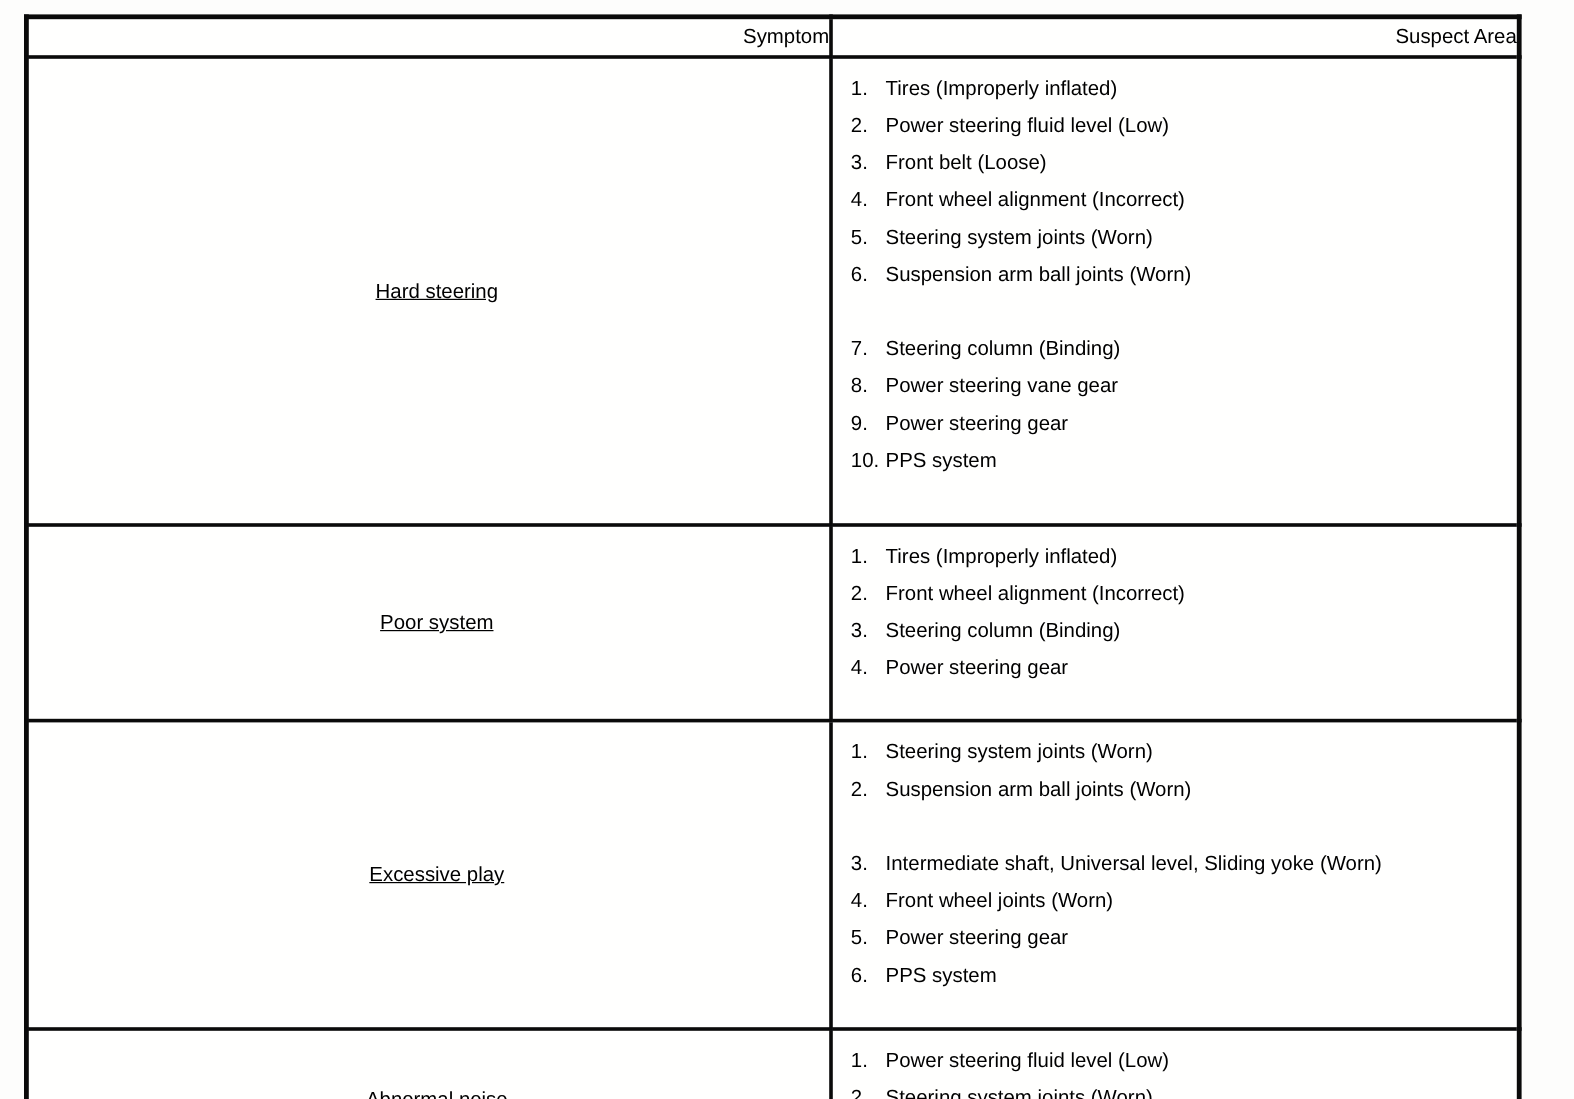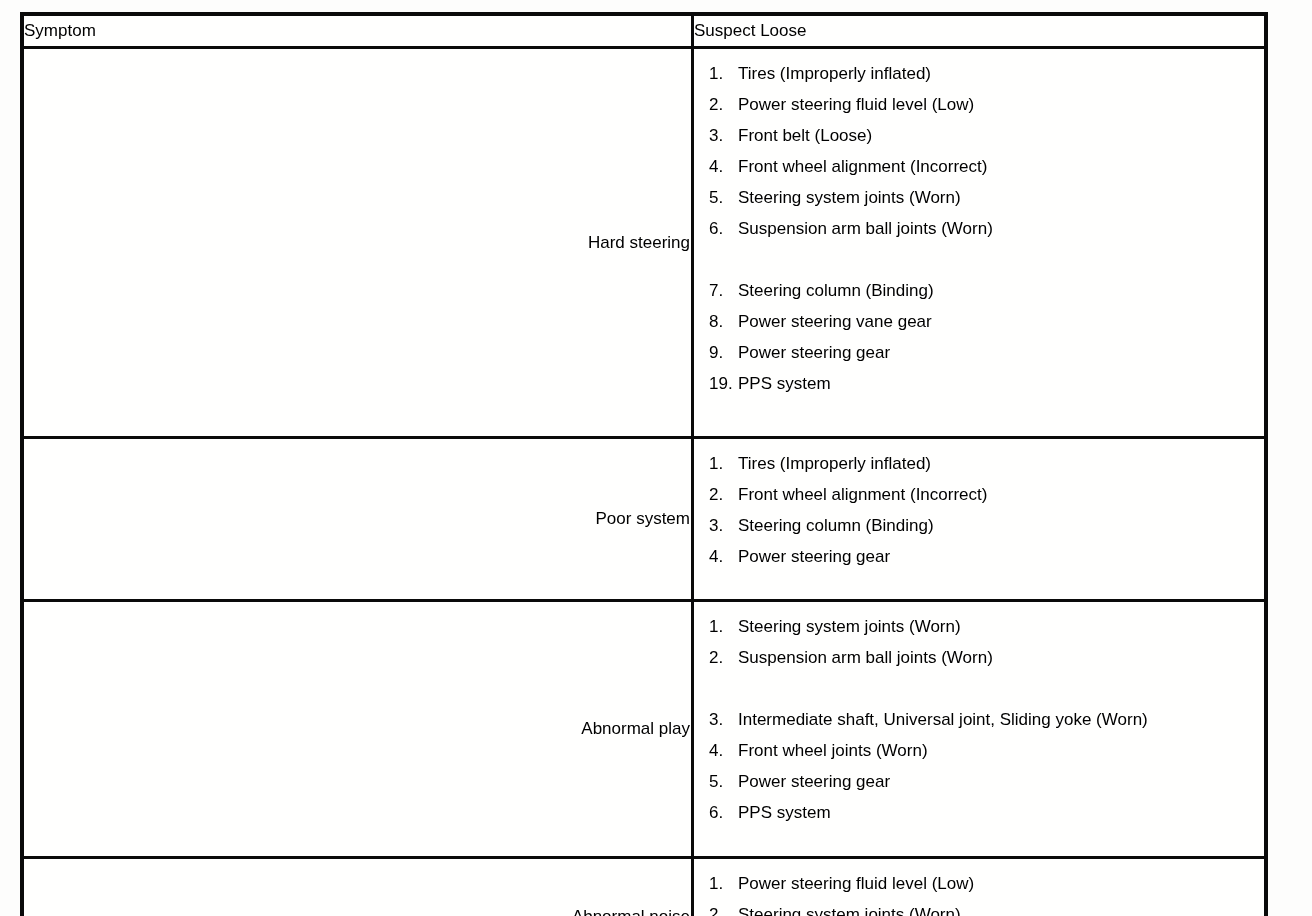--- a/index.html
+++ b/index.html
@@ -27,29 +27,30 @@
   }
   table.tbl, table.tbl th, table.tbl td {
     border: 3px solid #0a0a0a;
   }
   table.tbl { border-width: 4px; }
   th.col-symptom { width: 667px; }
   th.hdr {
     height: 26px;
     font-size: 17px;
     font-weight: 400;
-    text-align: left;
+    text-align: right;
     vertical-align: middle;
     padding: 2px 0;
   }
   td.symptom-cell {
     font-size: 17px;
     padding-left: 14px;
     vertical-align: middle;
-    text-align: right;
+    text-align: center;
+    text-decoration: underline;
   }
   td.suspect-cell {
     font-size: 17px;
     padding: 9px 6px 8px 15px;
     vertical-align: top;
   }
   .suspect-line {
     display: flex;
     line-height: 31px;
     white-space: nowrap;
@@ -67,21 +68,21 @@
   tr.r3 td { height: 98px; }
 </style>
 </head>
 <body>
 
 <div class="page">
   <table class="tbl">
     <thead>
       <tr>
         <th class="hdr col-symptom">Symptom</th>
-        <th class="hdr col-suspect">Suspect Loose</th>
+        <th class="hdr col-suspect">Suspect Area</th>
       </tr>
     </thead>
     <tbody id="rows-body">
         <tr class="r0">
           <td class="symptom-cell"><span>Hard steering</span></td>
           <td class="suspect-cell">
             <div class="suspect-line">
               <span class="suspect-num">1.</span>
               <span class="suspect-label">Tires (Improperly inflated)</span>
             </div>
@@ -112,21 +113,21 @@
             </div>
             <div class="suspect-line">
               <span class="suspect-num">8.</span>
               <span class="suspect-label">Power steering vane gear</span>
             </div>
             <div class="suspect-line">
               <span class="suspect-num">9.</span>
               <span class="suspect-label">Power steering gear</span>
             </div>
             <div class="suspect-line">
-              <span class="suspect-num">19.</span>
+              <span class="suspect-num">10.</span>
               <span class="suspect-label">PPS system</span>
             </div>
           </td>
         </tr>
         <tr class="r1">
           <td class="symptom-cell"><span>Poor system</span></td>
           <td class="suspect-cell">
             <div class="suspect-line">
               <span class="suspect-num">1.</span>
               <span class="suspect-label">Tires (Improperly inflated)</span>
@@ -139,34 +140,34 @@
               <span class="suspect-num">3.</span>
               <span class="suspect-label">Steering column (Binding)</span>
             </div>
             <div class="suspect-line">
               <span class="suspect-num">4.</span>
               <span class="suspect-label">Power steering gear</span>
             </div>
           </td>
         </tr>
         <tr class="r2">
-          <td class="symptom-cell"><span>Abnormal play</span></td>
+          <td class="symptom-cell"><span>Excessive play</span></td>
           <td class="suspect-cell">
             <div class="suspect-line">
               <span class="suspect-num">1.</span>
               <span class="suspect-label">Steering system joints (Worn)</span>
             </div>
             <div class="suspect-line">
               <span class="suspect-num">2.</span>
               <span class="suspect-label">Suspension arm ball joints (Worn)</span>
             </div>
             <div class="suspect-line spacer"></div>
             <div class="suspect-line">
               <span class="suspect-num">3.</span>
-              <span class="suspect-label">Intermediate shaft, Universal joint, Sliding yoke (Worn)</span>
+              <span class="suspect-label">Intermediate shaft, Universal level, Sliding yoke (Worn)</span>
             </div>
             <div class="suspect-line">
               <span class="suspect-num">4.</span>
               <span class="suspect-label">Front wheel joints (Worn)</span>
             </div>
             <div class="suspect-line">
               <span class="suspect-num">5.</span>
               <span class="suspect-label">Power steering gear</span>
             </div>
             <div class="suspect-line">

